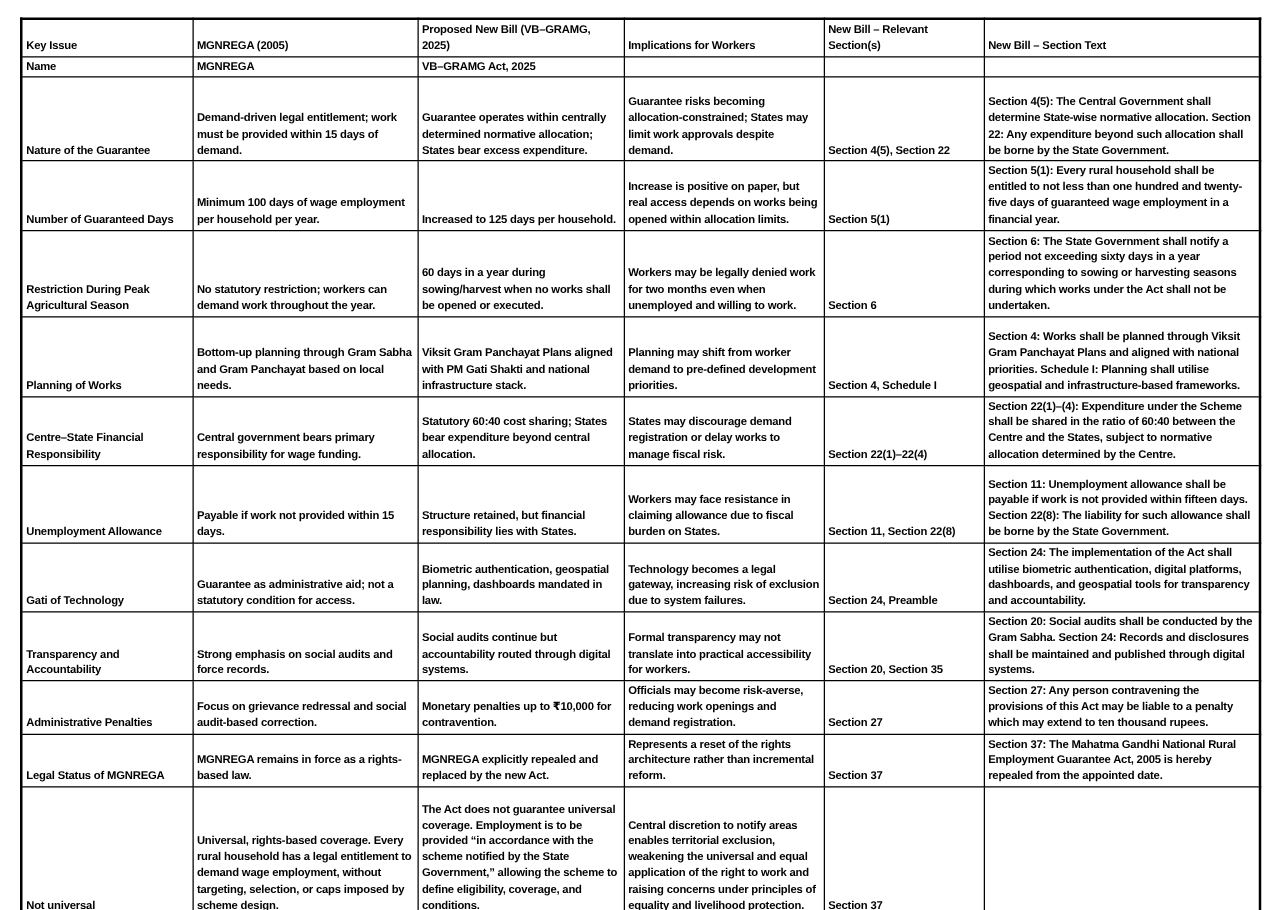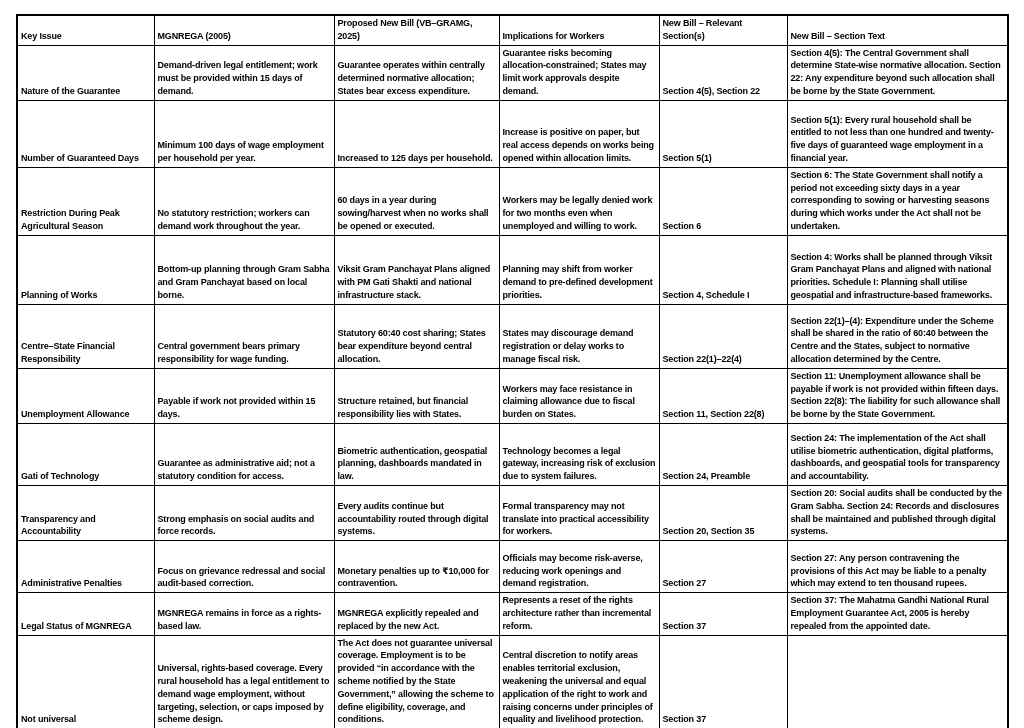--- a/index.html
+++ b/index.html
@@ -72,20 +72,28 @@
           <th>Key Issue</th>
           <th>MGNREGA (2005)</th>
           <th>Proposed New Bill (VB–GRAMG, 2025)</th>
           <th>Implications for Workers</th>
           <th>New Bill – Relevant Section(s)</th>
           <th>New Bill – Section Text</th>
         </tr>
     </thead>
     <tbody>
         <tr>
+          <td>Name</td>
+          <td>MGNREGA</td>
+          <td>VB–GRAMG Act, 2025</td>
+          <td></td>
+          <td></td>
+          <td></td>
+        </tr>
+        <tr>
           <td>Nature of the Guarantee</td>
           <td>Demand-driven legal entitlement; work must be provided within 15 days of demand.</td>
           <td>Guarantee operates within centrally determined normative allocation; States bear excess expenditure.</td>
           <td>Guarantee risks becoming allocation-constrained; States may limit work approvals despite demand.</td>
           <td>Section 4(5), Section 22</td>
           <td>Section 4(5): The Central Government shall determine State-wise normative allocation. Section 22: Any expenditure beyond such allocation shall be borne by the State Government.</td>
         </tr>
         <tr>
           <td>Number of Guaranteed Days</td>
           <td>Minimum 100 days of wage employment per household per year.</td>
@@ -97,21 +105,21 @@
         <tr>
           <td>Restriction During Peak Agricultural Season</td>
           <td>No statutory restriction; workers can demand work throughout the year.</td>
           <td>60 days in a year during sowing/harvest when no works shall be opened or executed.</td>
           <td>Workers may be legally denied work for two months even when unemployed and willing to work.</td>
           <td>Section 6</td>
           <td>Section 6: The State Government shall notify a period not exceeding sixty days in a year corresponding to sowing or harvesting seasons during which works under the Act shall not be undertaken.</td>
         </tr>
         <tr>
           <td>Planning of Works</td>
-          <td>Bottom-up planning through Gram Sabha and Gram Panchayat based on local borne.</td>
+          <td>Bottom-up planning through Gram Sabha and Gram Panchayat based on local needs.</td>
           <td>Viksit Gram Panchayat Plans aligned with PM Gati Shakti and national infrastructure stack.</td>
           <td>Planning may shift from worker demand to pre-defined development priorities.</td>
           <td>Section 4, Schedule I</td>
           <td>Section 4: Works shall be planned through Viksit Gram Panchayat Plans and aligned with national priorities. Schedule I: Planning shall utilise geospatial and infrastructure-based frameworks.</td>
         </tr>
         <tr>
           <td>Centre–State Financial Responsibility</td>
           <td>Central government bears primary responsibility for wage funding.</td>
           <td>Statutory 60:40 cost sharing; States bear expenditure beyond central allocation.</td>
           <td>States may discourage demand registration or delay works to manage fiscal risk.</td>
@@ -130,21 +138,21 @@
           <td>Gati of Technology</td>
           <td>Guarantee as administrative aid; not a statutory condition for access.</td>
           <td>Biometric authentication, geospatial planning, dashboards mandated in law.</td>
           <td>Technology becomes a legal gateway, increasing risk of exclusion due to system failures.</td>
           <td>Section 24, Preamble</td>
           <td>Section 24: The implementation of the Act shall utilise biometric authentication, digital platforms, dashboards, and geospatial tools for transparency and accountability.</td>
         </tr>
         <tr>
           <td>Transparency and Accountability</td>
           <td>Strong emphasis on social audits and force records.</td>
-          <td>Every audits continue but accountability routed through digital systems.</td>
+          <td>Social audits continue but accountability routed through digital systems.</td>
           <td>Formal transparency may not translate into practical accessibility for workers.</td>
           <td>Section 20, Section 35</td>
           <td>Section 20: Social audits shall be conducted by the Gram Sabha. Section 24: Records and disclosures shall be maintained and published through digital systems.</td>
         </tr>
         <tr>
           <td>Administrative Penalties</td>
           <td>Focus on grievance redressal and social audit-based correction.</td>
           <td>Monetary penalties up to ₹10,000 for contravention.</td>
           <td>Officials may become risk-averse, reducing work openings and demand registration.</td>
           <td>Section 27</td>

